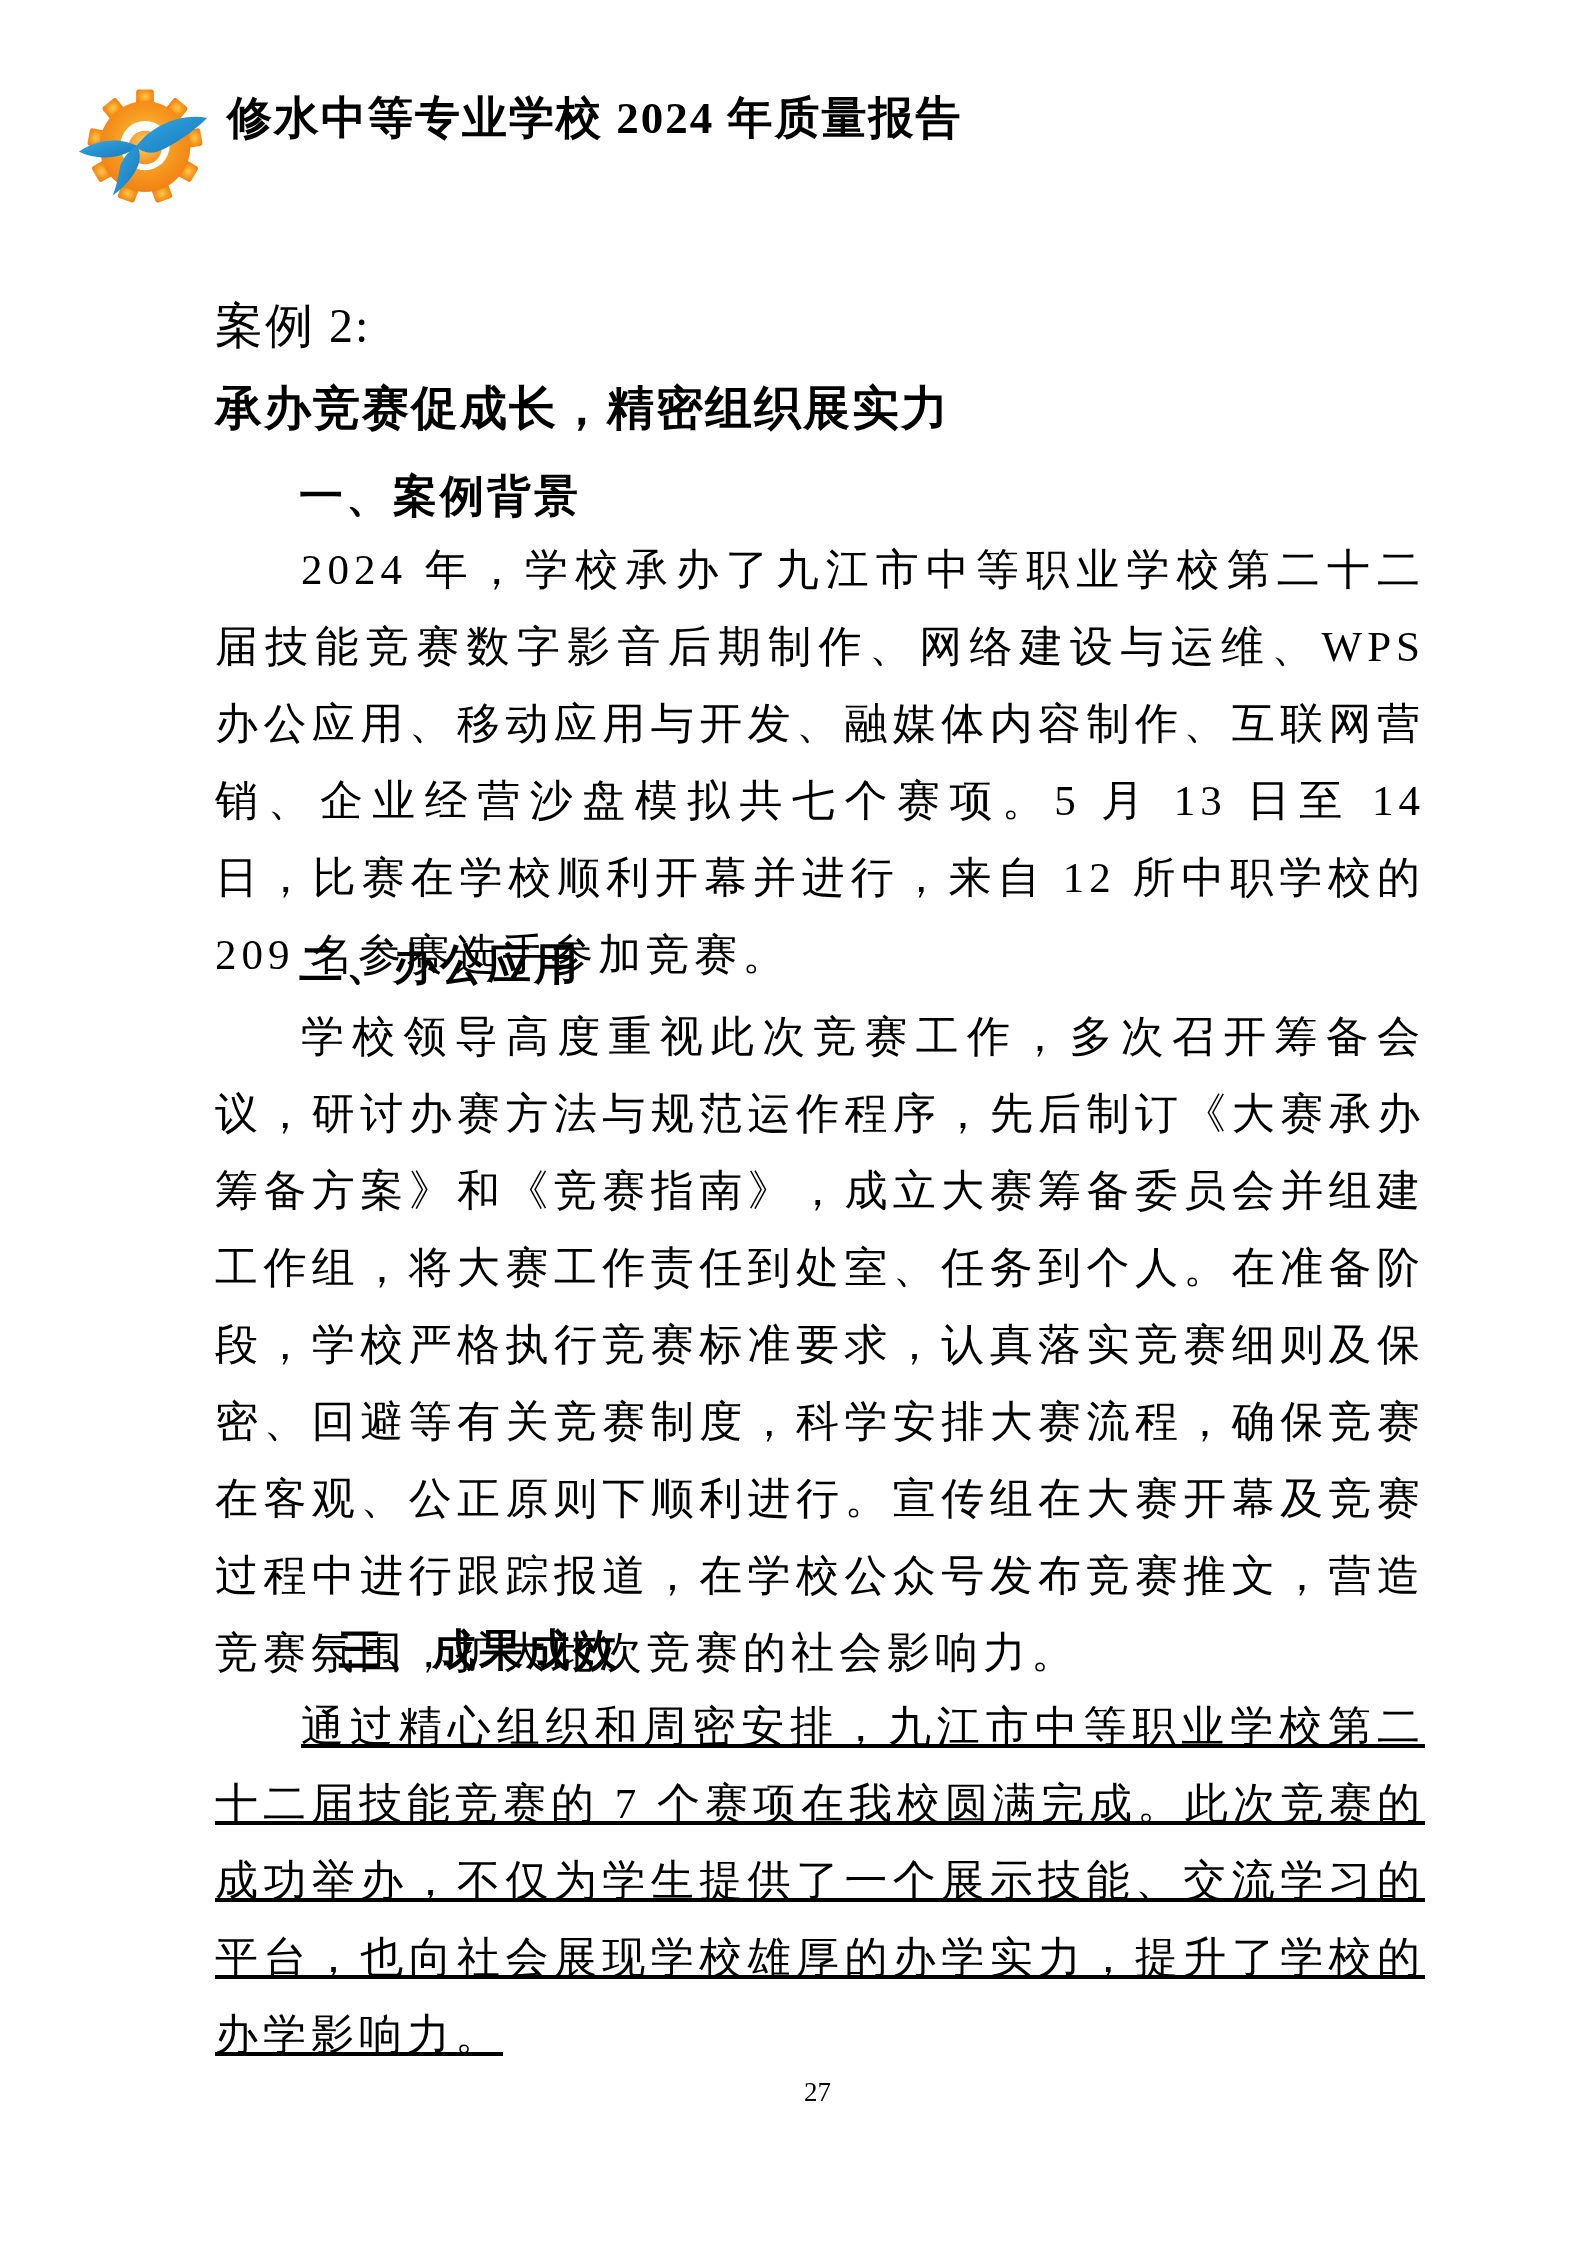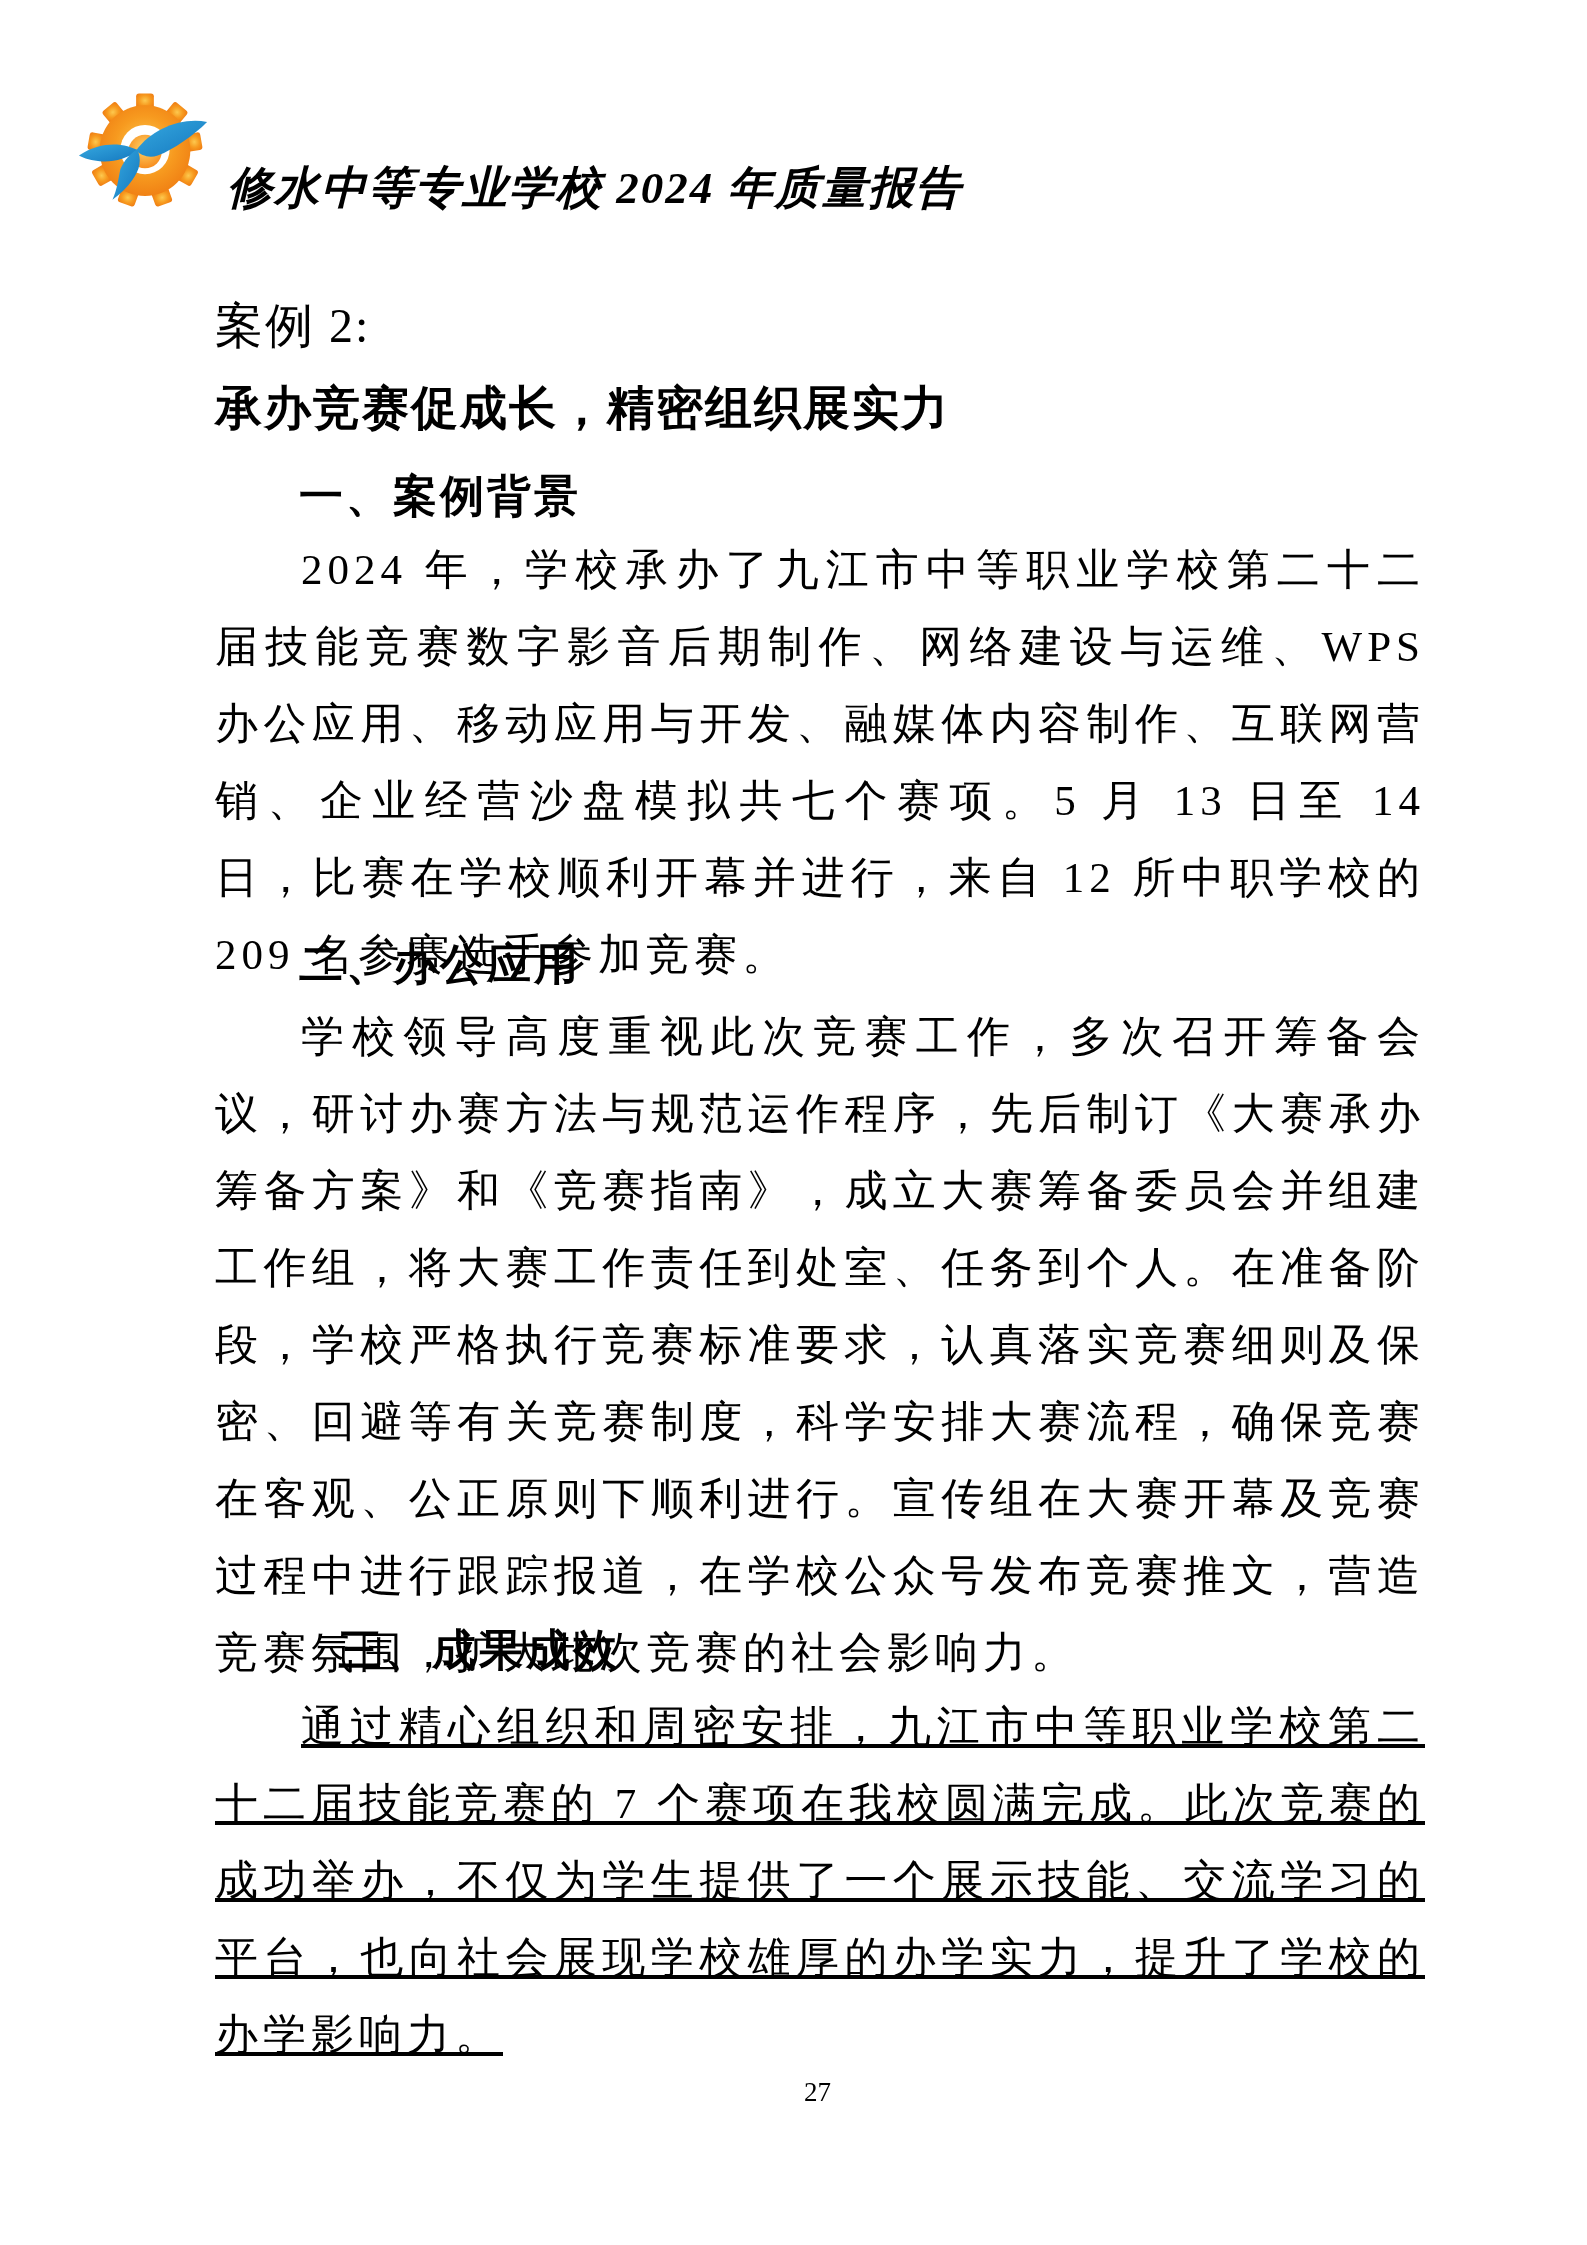--- a/index.html
+++ b/index.html
@@ -17,22 +17,21 @@
     font-family: "Liberation Serif", serif;
   }
 
   
   .header {
     position: absolute;
     left: 75px;
     top: 88px;
     height: 130px;
     display: flex;
-    align-items: flex-end;
-    font-style: italic;
+    align-items: flex-start;
   }
   .logo {
     width: 138px;
     height: 126px;
     flex: 0 0 auto;
   }
   .header-title {
     margin-left: 14px;
     font-family: "Liberation Serif", serif;
     font-weight: bold;

